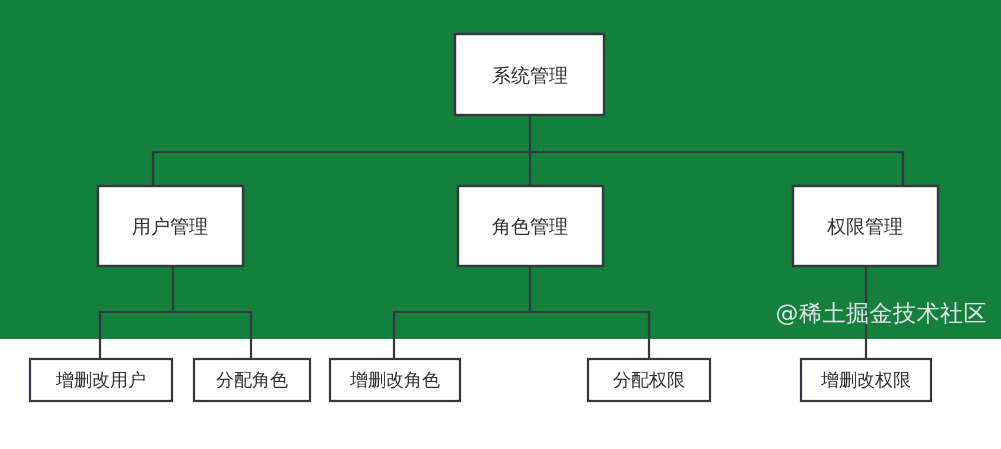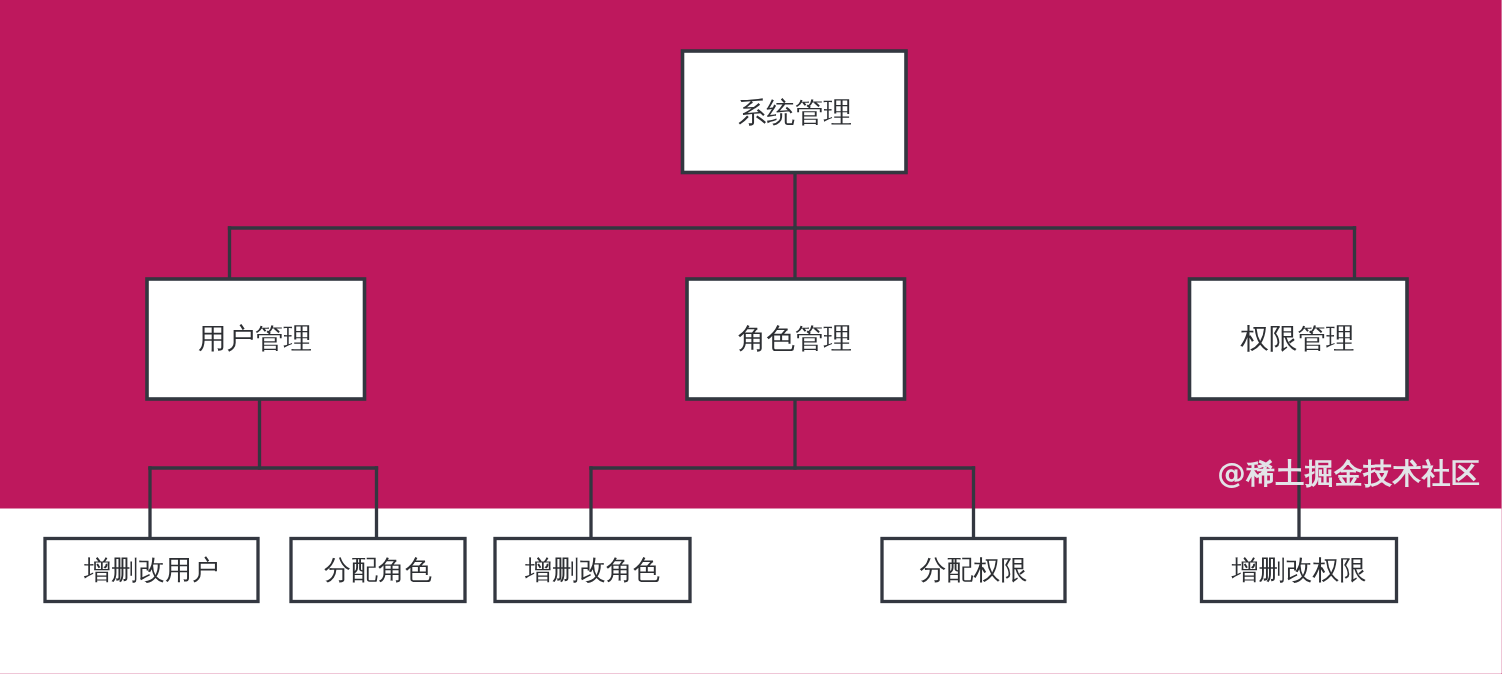--- a/index.html
+++ b/index.html
@@ -11,21 +11,21 @@
   body {
     width: 1001px;
     height: 449px;
     font-family: "DejaVu Sans", "Liberation Sans", sans-serif;
     overflow: hidden;
   }
   #diagram-root {
     position: relative;
     width: 1001px;
     height: 339px;
-    background: #be185d;
+    background: #15803d;
   }
   svg#tree-svg {
     position: absolute;
     top: 0;
     left: 0;
     width: 1001px;
     height: 449px;
     display: block;
   }
   .node-box {
@@ -48,27 +48,26 @@
     text-anchor: middle;
     dominant-baseline: middle;
   }
   .node-label.level0 { font-size: 19px; }
   .node-label.level1 { font-size: 19px; }
   .node-label.level2 { font-size: 18px; }
   .watermark {
     position: absolute;
     right: 14px;
     bottom: 10px;
-    font-size: 19px;
+    font-size: 23px;
     color: #e2e4e8;
     font-family: "DejaVu Sans", "Liberation Sans", sans-serif;
     letter-spacing: 0.5px;
     user-select: none;
     white-space: nowrap;
-    font-weight: bold;
   }
 </style>
 </head>
 <body>
 
 <div id="diagram-root">
 
   <svg id="tree-svg" viewBox="0 0 1001 449">
 
     <g>

